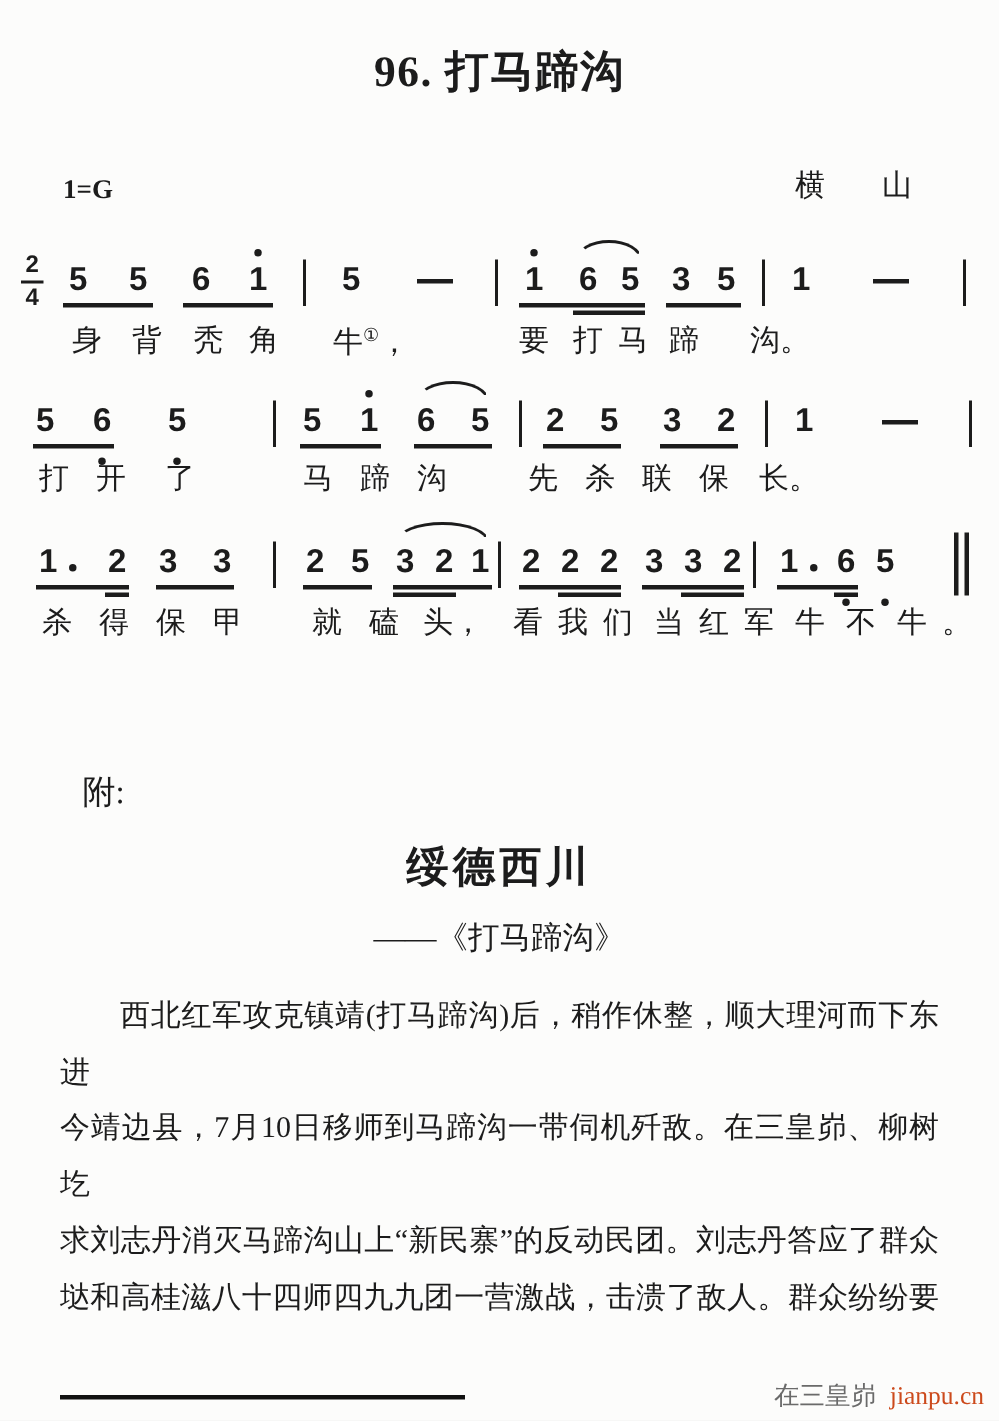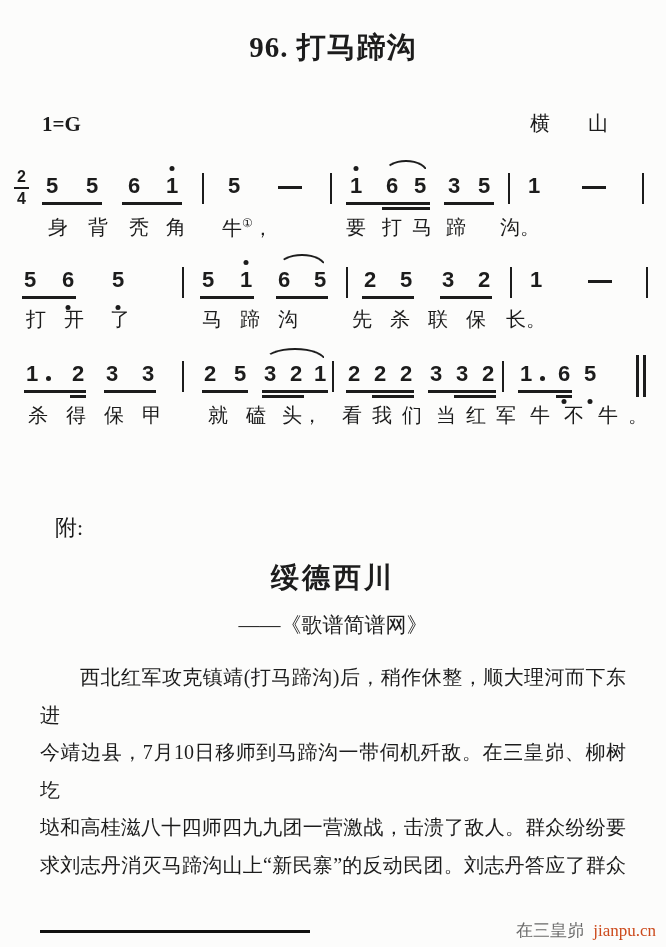--- a/index.html
+++ b/index.html
@@ -5,21 +5,21 @@
   html,body{margin:0;padding:0;}
   body{background:#e8e8e8;}
   .page{
     position:relative;width:666px;height:947px;margin:0 auto;
     background:#fcfcfb;color:#1c1c1c;overflow:hidden;
     font-family:"Liberation Serif","DejaVu Serif",serif;
   }
   
   .song-title{margin:28px 0 0 0;text-align:center;font-size:29px;font-weight:700;letter-spacing:1px;}
   .keyrow{display:flex;justify-content:space-between;align-items:flex-end;margin-top:42px;padding:0 20px 0 42px;}
-  .key{font-size:21px;font-weight:700;}
+  .key{font-size:18px;font-weight:700;}
   .region{font-size:20px;letter-spacing:1.9em;}
   
   #score{position:relative;margin-top:24px;height:296px;}
   #score div{position:absolute;}
   #score .note{font:700 22px "Liberation Sans","DejaVu Sans",sans-serif;color:#1c1c1c;line-height:1;}
   #score .odot{width:5px;height:5px;border-radius:50%;background:#1c1c1c;left:50%;transform:translateX(-50%);}
   #score .up{top:-9px;}
   #score .down{top:36px;}
   #score .bar{width:2px;height:31px;background:#1c1c1c;}
   #score .dbar{width:4px;height:42px;border-left:3px solid #1c1c1c;border-right:3px solid #1c1c1c;}
@@ -183,27 +183,27 @@
       <div class="lyric" style="left: 466px; top: 244px;">红</div>
       <div class="lyric" style="left: 496px; top: 244px;">军</div>
       <div class="lyric" style="left: 530px; top: 244px;">牛</div>
       <div class="lyric" style="left: 564px; top: 244px;">不</div>
       <div class="lyric" style="left: 598px; top: 244px;">牛</div>
       <div class="lyric" style="left: 628px; top: 244px;">。</div>
     </div>
 
   <div class="appendix-label">附:</div>
   <h2 class="appendix-title">绥德西川</h2>
-  <div class="appendix-subtitle">——《歌谱简谱网》</div>
+  <div class="appendix-subtitle">——《打马蹄沟》</div>
 
   <div class="para">
     <div class="pline first">西北红军攻克镇靖(打马蹄沟)后，稍作休整，顺大理河而下东进</div>
     <div class="pline">今靖边县，7月10日移师到马蹄沟一带伺机歼敌。在三皇峁、柳树圪</div>
+    <div class="pline">求刘志丹消灭马蹄沟山上“新民寨”的反动民团。刘志丹答应了群众</div>
     <div class="pline">垯和高桂滋八十四师四九九团一营激战，击溃了敌人。群众纷纷要</div>
-    <div class="pline">求刘志丹消灭马蹄沟山上“新民寨”的反动民团。刘志丹答应了群众</div>
   </div>
 
   <div class="footnote-sep"></div>
   <div class="footnote">
     <div class="fline first">①秃角牛:土地革命时期，陕北红军战士用红布将苕帚包起来佯装手枪，有</div>
 
   </div>
 
   <div class="watermark">
     <span>在三皇峁</span>

